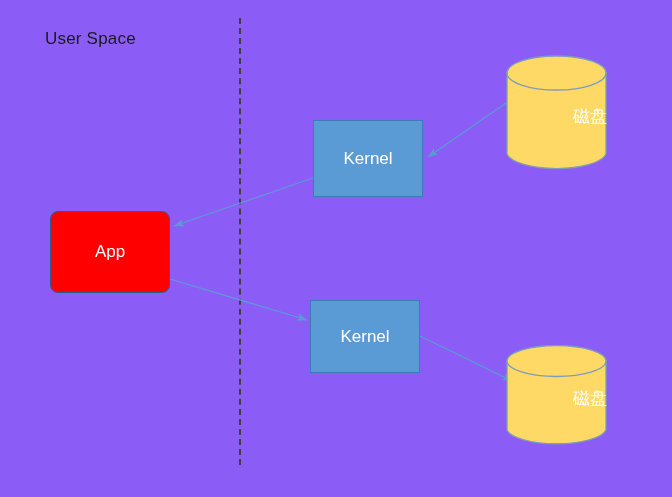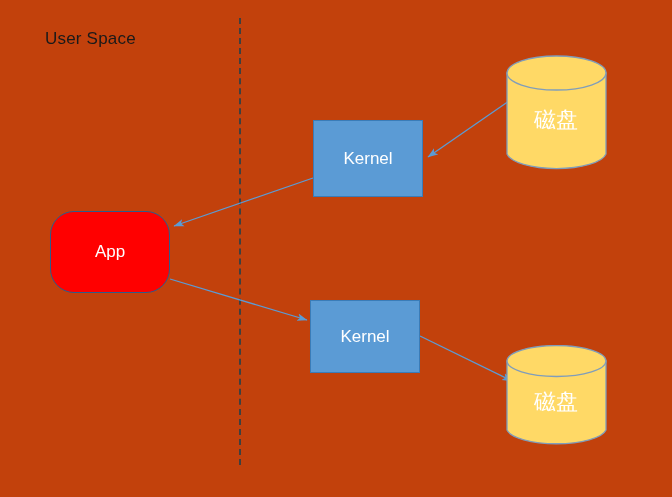--- a/index.html
+++ b/index.html
@@ -7,21 +7,21 @@
     padding: 0;
     background: #ffffff;
   }
   body {
     font-family: "Liberation Sans", "DejaVu Sans", sans-serif;
   }
   #canvas {
     position: relative;
     width: 672px;
     height: 497px;
-    background: #c2410c;
+    background: #8b5cf6;
     overflow: hidden;
   }
   .zone-label {
     position: absolute;
     font-size: 17px;
     color: #1a1a1a;
     letter-spacing: 0.2px;
     white-space: nowrap;
   }
   #label-user-space { left: 45px; top: 29px; }
@@ -46,21 +46,21 @@
     font-size: 17px;
   }
 
   #app-box {
     left: 50px;
     top: 211px;
     width: 120px;
     height: 82px;
     background: #ff0000;
     border: 1.4px solid #2e5c8a;
-    border-radius: 24px;
+    border-radius: 8px;
   }
 
   .kernel-box {
     background: #5b9bd5;
     border: 1.2px solid #3a7cb8;
   }
   #kernel-box-upper {
     left: 313px;
     top: 120px;
     width: 110px;
@@ -76,25 +76,24 @@
   .cylinder {
     position: absolute;
   }
   #disk-upper { left: 506px; top: 55px; width: 101px; height: 117px; }
   #disk-lower { left: 506px; top: 345px; width: 101px; height: 102px; }
 
   .cyl-label {
     position: absolute;
     left: 0;
     width: 100%;
-    text-align: left;
+    text-align: right;
     color: #ffffff;
-    font-size: 22px;
+    font-size: 17px;
     pointer-events: none;
-    padding-left: 28px;
   }
   #disk-upper .cyl-label { top: 50px; }
   #disk-lower .cyl-label { top: 42px; }
 
   #arrow-layer {
     position: absolute;
     left: 0;
     top: 0;
     width: 672px;
     height: 497px;

